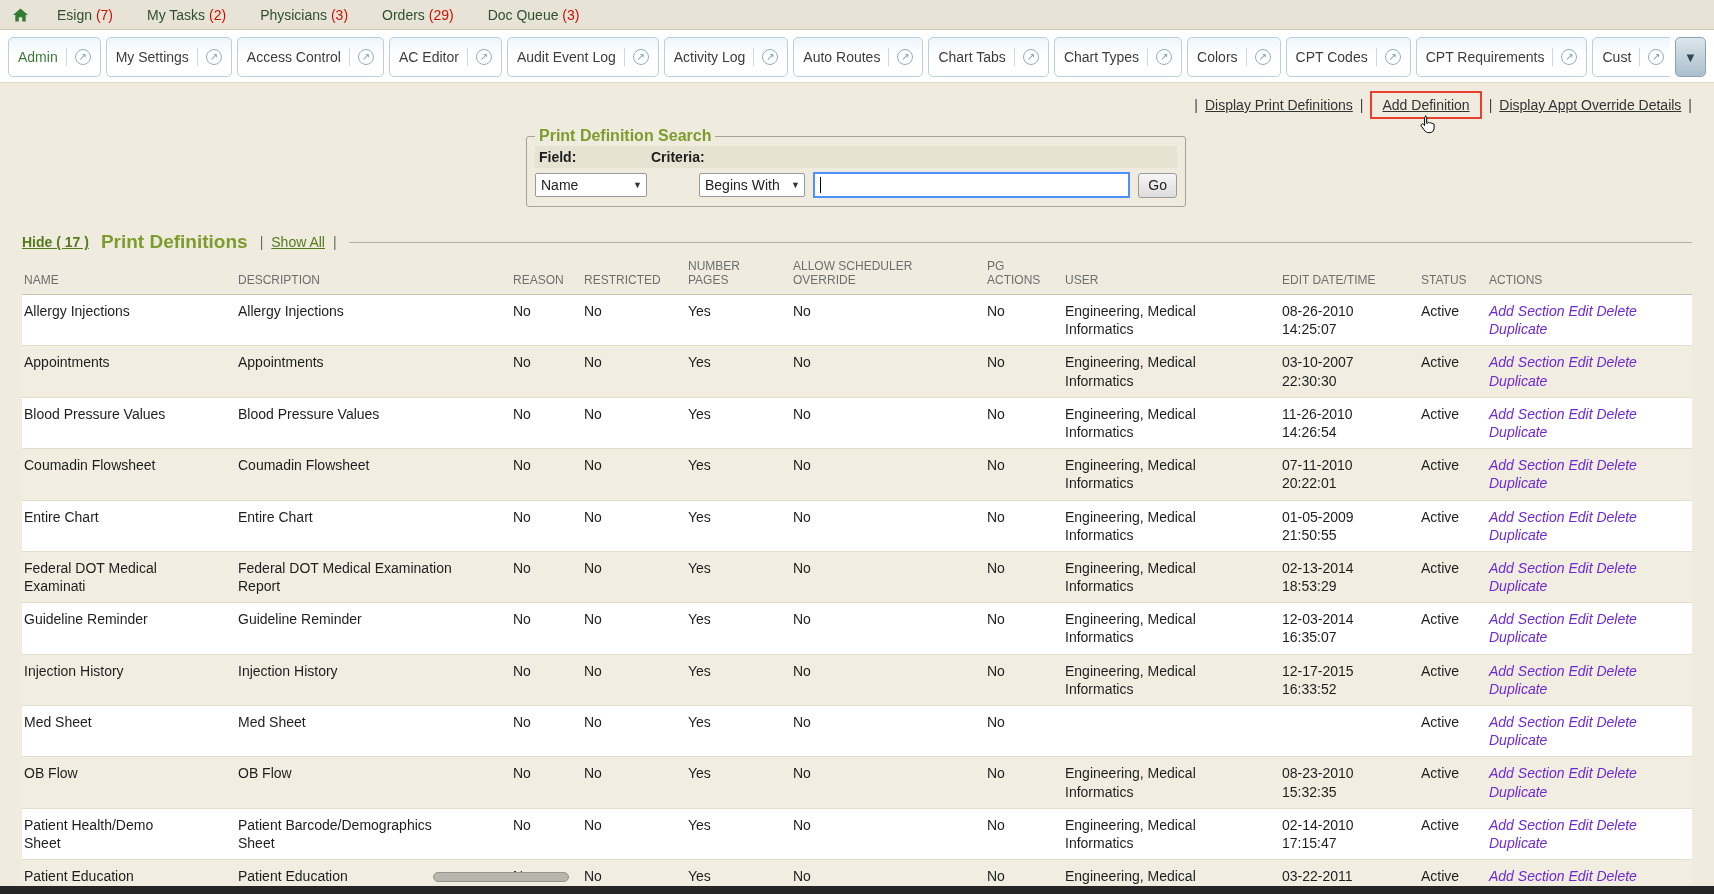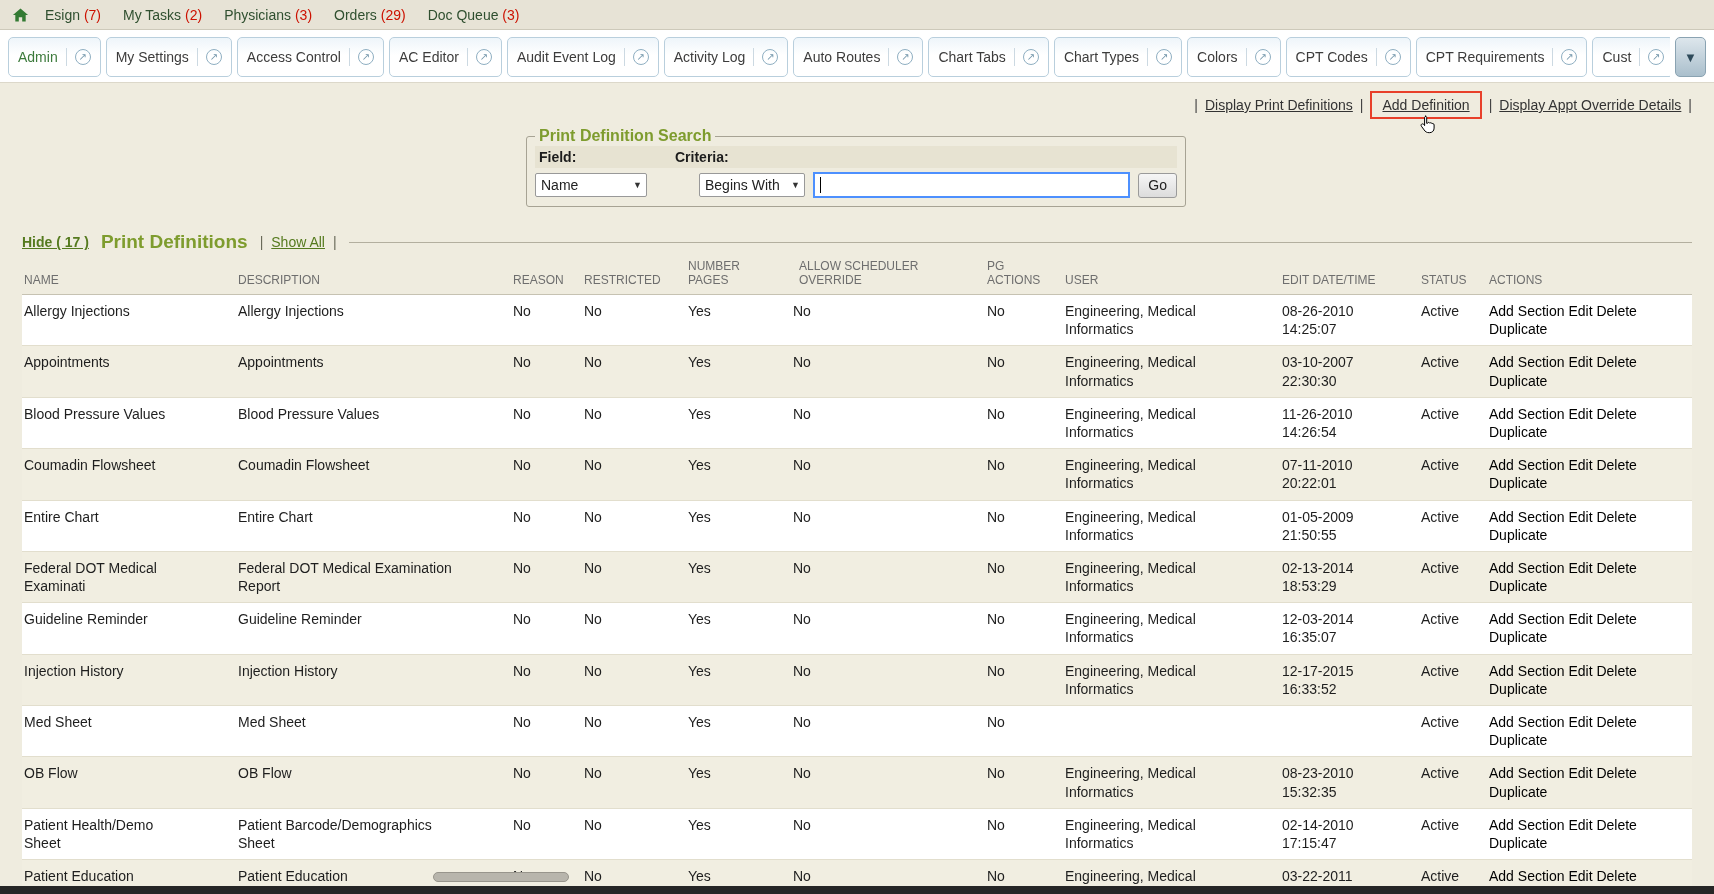--- a/index.html
+++ b/index.html
@@ -13,21 +13,21 @@
   a { cursor:pointer; }
 
   
   .topbar {
     height:30px; background: var(--topbar_bg, #e7e3d6);
     border-bottom:1px solid #cdc9ba;
     display:flex; align-items:center; gap:16px; padding:0 12px; font-size:14px;
   }
   .home-btn { display:flex; align-items:center; cursor:pointer; }
   .topnav { display:flex; gap:22px; }
-  .topnav-item { color: var(--nav_green, #2f4f2f); text-decoration:none; white-space:nowrap; }
+  .topnav-item { color: var(--nav_green, #2f4f2f); text-decoration:none; white-space:nowrap;margin-left:12px; }
   .topnav-item .count { color: var(--count_red, #cc1100); }
   .topbar-right { margin-left:auto; display:flex; align-items:center; gap:7px; color:#2e2e2e; white-space:nowrap; }
   .account-role { font-style: italic; }
   .pencil-icon { font-size:16px; color:#3a3a3a; cursor:pointer; }
   .help-badge {
     width:18px; height:18px; border-radius:50%; background:#3f8f3f; color:#fff;
     font-weight:bold; font-size:12px; display:flex; align-items:center; justify-content:center; cursor:pointer;
   }
 
   
@@ -78,21 +78,21 @@
     padding:1px 8px 8px 8px;
   }
   .search-fieldset legend {
     font-weight:bold; color: var(--accent_green, #7e9c2e);
     font-size:16px; padding:0 4px;
   }
   .labels-row {
     display:flex; align-items:center; background:#e7e3d2;
     font-weight:bold; font-size:14px; height:22px; padding:0 0 0 4px; color:#1c1c1c;
   }
-  .labels-row .l1 { width:136px; }
+  .labels-row .l1 { width:112px; }
   .labels-row .l2 { width:115px; }
   .labels-row .l3 { flex:1; }
   .controls-row { display:flex; align-items:center; gap:8px; margin-top:4px; }
   .fake-select {
     height:24px; border:1px solid #999; border-radius:2px; background:#fff;
     display:flex; align-items:center; justify-content:space-between;
     padding:0 4px 0 5px; font-size:14px; cursor:pointer;
   }
   .fake-select .arrow { font-size:9px; color:#333; margin-left:6px; }
   .fs-field { width:112px; }
@@ -131,24 +131,24 @@
   }
   .defs tbody tr { background:#fff; }
   .defs tbody tr.alt { background: var(--row_alt, #f1eee1); }
   .cw { display:inline-block; }
   .cw-name { max-width:165px; }
   .cw-description { max-width:225px; }
   .cw-user { max-width:152px; }
   .cw-edit-datetime { max-width:112px; }
   .hw { display:inline-block; }
   .hw-number-pages { max-width:62px; }
-  .hw-allow-scheduler-override { max-width:128px;margin-left:6px; }
+  .hw-allow-scheduler-override { max-width:128px; }
   .hw-pg-header { max-width:44px; }
   .actions-wrap { max-width:178px; }
-  .action-link { color:#000000; text-decoration:none; }
+  .action-link { color:#6d28d9; text-decoration:none;font-style:italic; }
 
   
   .hscroll-thumb {
     position:absolute; left:433px; bottom:12px; width:136px; height:10px;
     background:#b8b5ac; border:1px solid #98958c; border-radius:6px; cursor:pointer;
   }
   .bottom-edge { position:absolute; left:0; right:0; bottom:0; height:8px; background:#262626; }
 </style>
 </head>
 <body>

